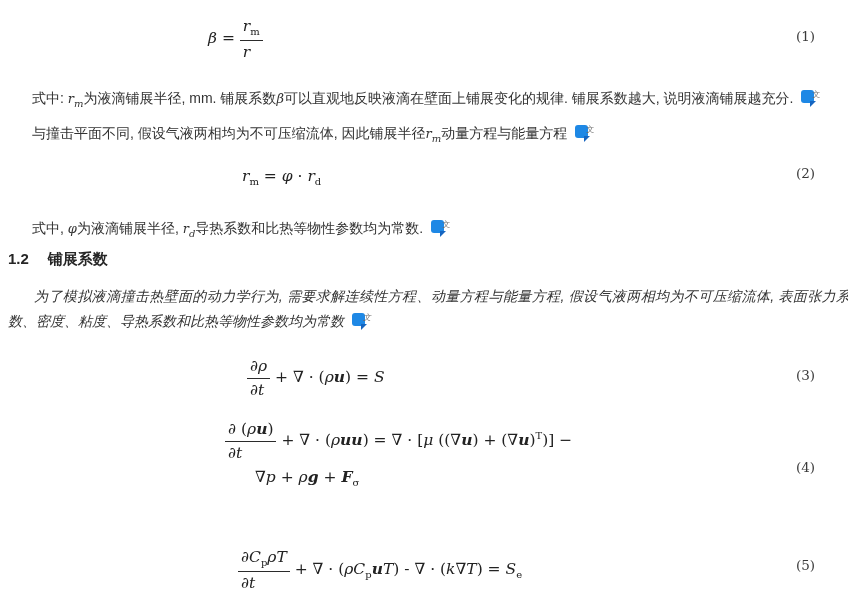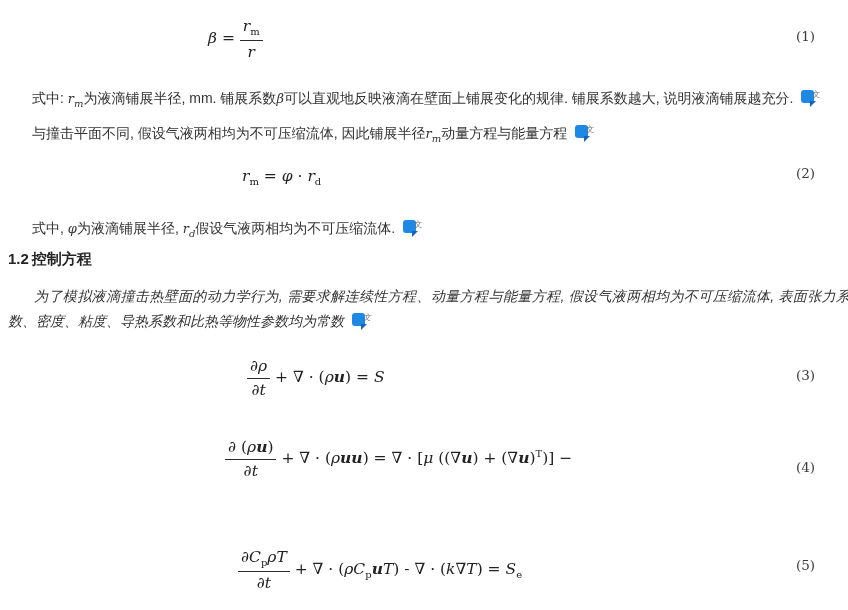--- a/index.html
+++ b/index.html
@@ -17,33 +17,33 @@
   .pv sub{font-size:10px;font-style:italic;}
   
   .eq{
     position:absolute;font-family:"DejaVu Serif",serif;color:#222222;
     font-size:15.5px;white-space:nowrap;
   }
   .eq span{white-space:pre;}
   .rm{font-style:normal;}
   .it{font-style:italic;}
   .bf{font-style:italic;font-weight:700;}
-  .frac{display:inline-block;vertical-align:middle;text-align:center;line-height:1.2;white-space:normal;}
+  .frac{display:inline-block;vertical-align:middle;text-align:left;line-height:1.2;white-space:normal;}
   .frac .num{display:block;padding:0 3px 2px;border-bottom:1px solid #2b2b2b;}
   .frac .den{display:block;padding:2px 3px 0;}
   .eq sub{font-size:10px;}
   .eq sup{font-size:10px;}
   .eqno{
     position:absolute;font-family:"DejaVu Serif",serif;font-size:13.5px;color:#3a3a3a;
   }
   .eqline2{margin-top:5px;margin-left:30px;}
   .heading{
     position:absolute;left:8px;font-size:15px;font-weight:bold;color:#262626;margin:0;
   }
-  .heading .hnum{margin-right:3px;}
+  .heading .hnum{margin-right:19px;}
   
   .ticon{
     position:relative;display:inline-block;width:19px;height:16px;
     vertical-align:-3px;margin-left:8px;cursor:pointer;
   }
   .ticon-a{
     position:absolute;left:0;top:0;width:13px;height:13px;background:#1e88e5;
     border-radius:3px;color:#ffffff;font-size:9px;font-weight:bold;
     text-align:center;line-height:13px;font-family:"Liberation Sans",sans-serif;
   }
@@ -70,39 +70,42 @@
 <p class="para indent" style="top:122px;">
   <span>与撞击平面不同, 假设气液两相均为不可压缩流体, 因此铺展半径</span><span class="pv"><span>r</span><sub>m</sub></span><span>动量方程与能量方程</span><span class="ticon"><span class="ticon-a">A</span><span class="ticon-tail"></span><span class="ticon-wen">文</span></span>
 </p>
 
 <div class="eq" style="left:235px;top:167px;margin-left:7px;">
   <span class="it">r</span><sub>m</sub><span class="rm"> = </span><span class="it">φ</span><span class="rm"> · </span><span class="it">r</span><sub>d</sub>
 </div>
 <span class="eqno" style="left:796px;top:165px;">(2)</span>
 
 <p class="para indent" style="top:217px;">
-  <span>式中, </span><span class="pv">φ</span><span>为液滴铺展半径, </span><span class="pv"><span>r</span><sub>d</sub></span><span>假设气液两相均为不可压缩流体.</span><span class="ticon"><span class="ticon-a">A</span><span class="ticon-tail"></span><span class="ticon-wen">文</span></span>
+  <span>式中, </span><span class="pv">φ</span><span>为液滴铺展半径, </span><span class="pv"><span>r</span><sub>d</sub></span><span>导热系数和比热等物性参数均为常数.</span><span class="ticon"><span class="ticon-a">A</span><span class="ticon-tail"></span><span class="ticon-wen">文</span></span>
 </p>
 
 <h2 class="heading" style="top:250px;">
-  <span class="hnum">1.2</span><span>控制方程</span>
+  <span class="hnum">1.2</span><span>铺展系数</span>
 </h2>
 
 <p class="para p4" style="top:284px;">
   <span>为了模拟液滴撞击热壁面的动力学行为, 需要求解连续性方程、动量方程与能量方程, 假设气液两相均为不可压缩流体, 表面张力系数、密度、粘度、导热系数和比热等物性参数均为常数</span><span class="ticon"><span class="ticon-a">A</span><span class="ticon-tail"></span><span class="ticon-wen">文</span></span>
 </p>
 
 <div class="eq" style="left:247px;top:357px;">
   <span class="frac"><span class="num"><span class="rm">∂</span><span class="it">ρ</span></span><span class="den"><span class="rm">∂</span><span class="it">t</span></span></span><span class="rm"> + ∇ · (</span><span class="it">ρ</span><span class="bf">u</span><span class="rm">) = </span><span class="it">S</span>
 </div>
 <span class="eqno" style="left:796px;top:367px;">(3)</span>
 
-<div class="eq" style="left:225px;top:438px;">
+<div class="eq" style="left:225px;top:420px;">
   <div>
     <span class="frac"><span class="num"><span class="rm">∂ (</span><span class="it">ρ</span><span class="bf">u</span><span class="rm">)</span></span><span class="den"><span class="rm">∂</span><span class="it">t</span></span></span><span class="rm"> + ∇ · (</span><span class="it">ρ</span><span class="bf">uu</span><span class="rm">) = ∇ · [</span><span class="it">μ</span><span class="rm"> ((</span><span class="rm">∇</span><span class="bf">u</span><span class="rm">) + (</span><span class="rm">∇</span><span class="bf">u</span><span class="rm">)</span><sup>T</sup><span class="rm">)] −</span>
+  </div>
+  <div class="eqline2">
+    <span class="rm">∇</span><span class="it">p</span><span class="rm"> + </span><span class="it">ρ</span><span class="bf">g</span><span class="rm"> + </span><span class="bf">F</span><sub>σ</sub>
   </div>
 </div>
 <span class="eqno" style="left:796px;top:459px;">(4)</span>
 
 <div class="eq" style="left:238px;top:548px;">
   <span class="frac"><span class="num"><span class="rm">∂</span><span class="it">C</span><sub>p</sub><span class="it">ρT</span></span><span class="den"><span class="rm">∂</span><span class="it">t</span></span></span><span class="rm"> + ∇ · (</span><span class="it">ρC</span><sub>p</sub><span class="bf">u</span><span class="it">T</span><span class="rm">) - ∇ · (</span><span class="it">k</span><span class="rm">∇</span><span class="it">T</span><span class="rm">) = </span><span class="it">S</span><sub>e</sub>
 </div>
 <span class="eqno" style="left:796px;top:557px;">(5)</span>
 
 </body></html>

